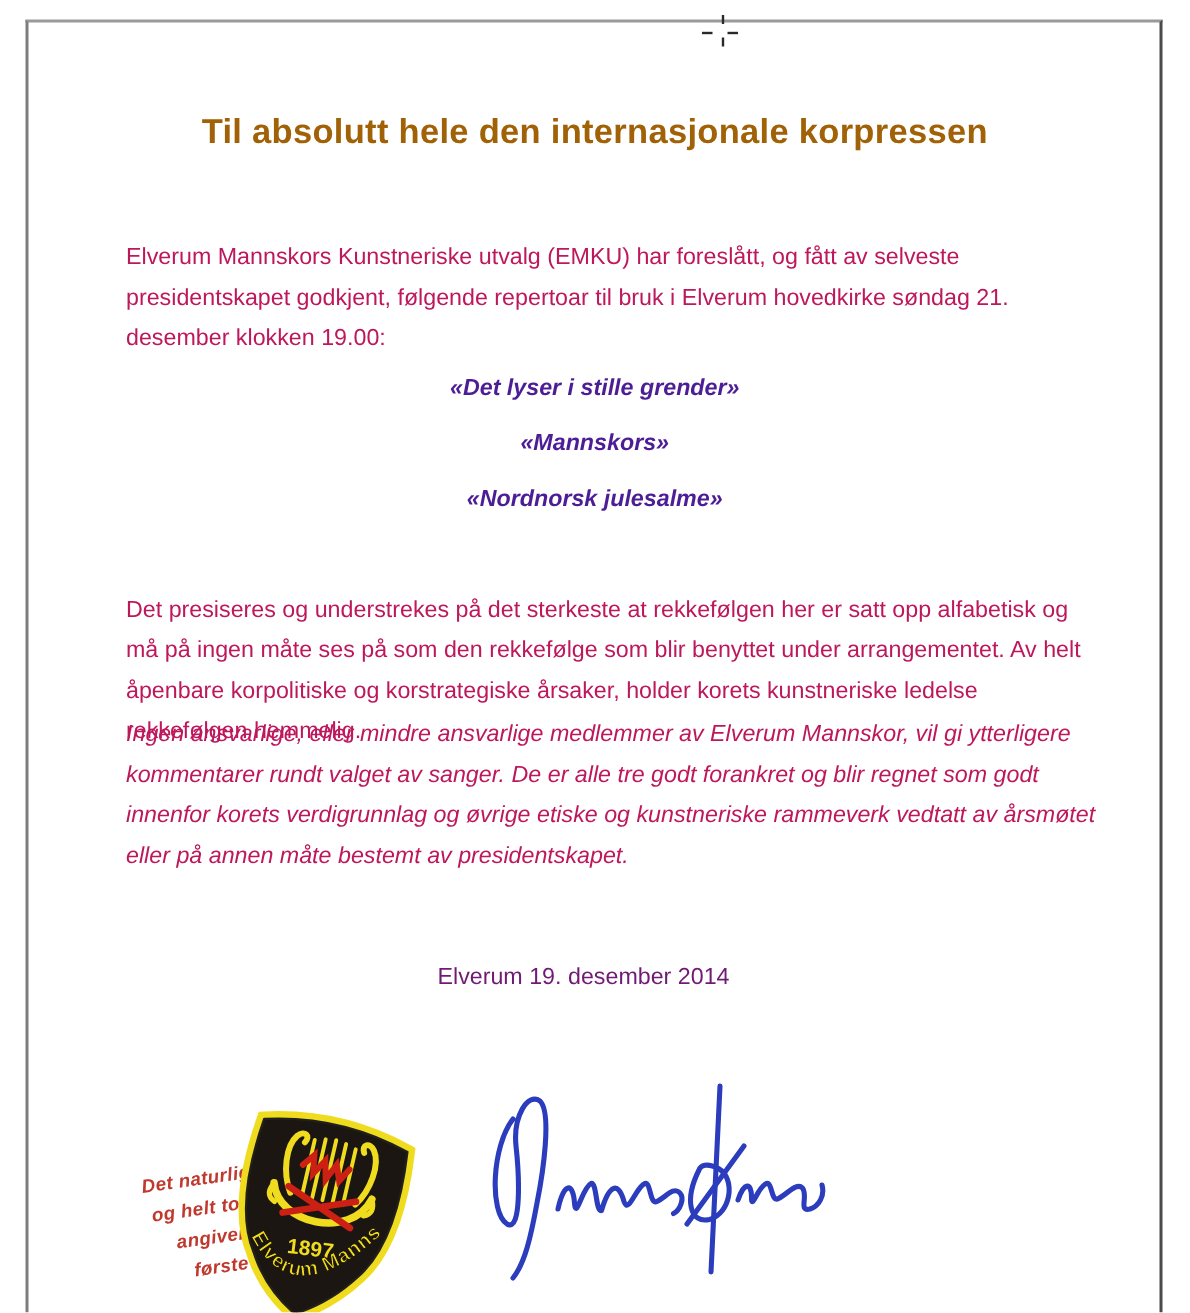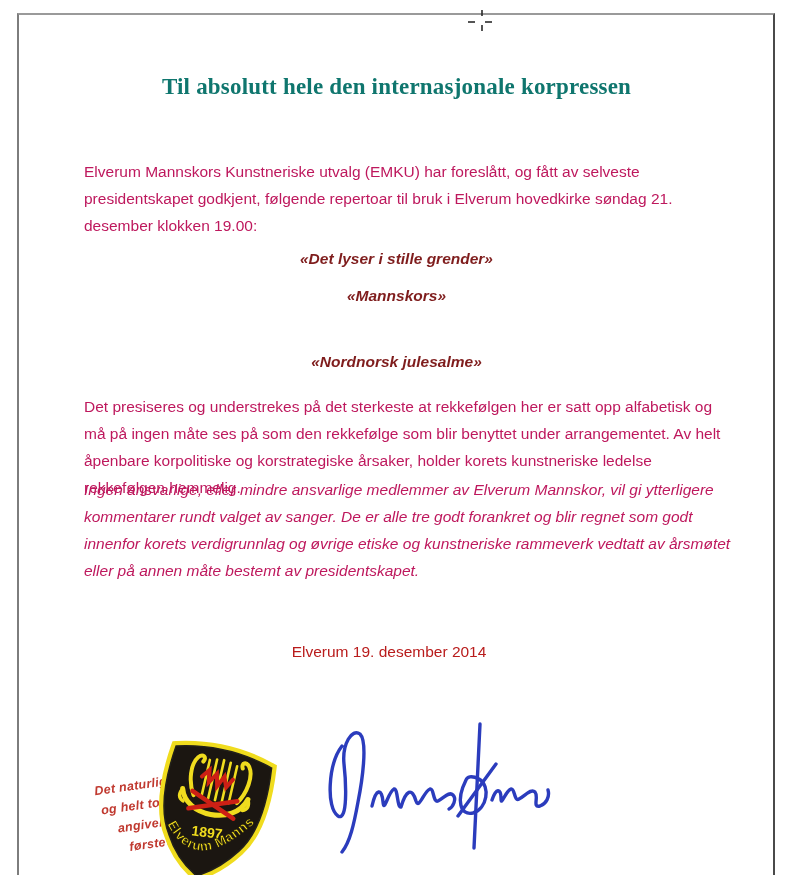--- a/index.html
+++ b/index.html
@@ -17,40 +17,39 @@
     border-left:2px solid #7d7d7d;
     border-top:2px solid #9a9a9a;
     border-right:2px solid #4a4a4a;
     box-sizing:border-box;
     pointer-events:none;
   }
   .crop-mark{position:absolute;left:466px;top:8px;width:32px;height:28px;}
   .title{
     position:absolute;left:0;top:74px;width:793px;
     text-align:center;font-size:23px;font-weight:bold;letter-spacing:0.2px;
-    color:#0f766e;
-    font-family:Liberation Serif, serif;
+    color:#a16207;
   }
   .body-text{
     position:absolute;left:84px;width:648px;
     font-size:15.5px;line-height:27px;color:#be185d;
   }
   .p-intro{top:158px;}
   .p-main2{top:393px;}
   .p-main3{top:476px;font-style:italic;}
   .song{
     position:absolute;left:0;width:793px;text-align:center;
-    font-size:15.5px;font-weight:bold;font-style:italic;color:#7f1d1d;
+    font-size:15.5px;font-weight:bold;font-style:italic;color:#4c1d95;
   }
   .song-1{top:250px;}
   .song-2{top:287px;}
-  .song-3{top:324px;margin-top:29px;}
+  .song-3{top:324px;}
   .center-line{
     position:absolute;left:0;width:778px;text-align:center;
-    font-size:15.5px;color:#b91c1c;
+    font-size:15.5px;color:#701a75;
   }
   .date-line{top:643px;}
   .signoff-line{top:681px;}
   .handwritten-note{
     position:absolute;left:98px;top:772px;width:130px;
     transform:rotate(-8deg);
     color:#c0392f;
     font-style:italic;font-size:12.5px;line-height:20px;font-weight:bold;
     letter-spacing:0.3px;
   }

